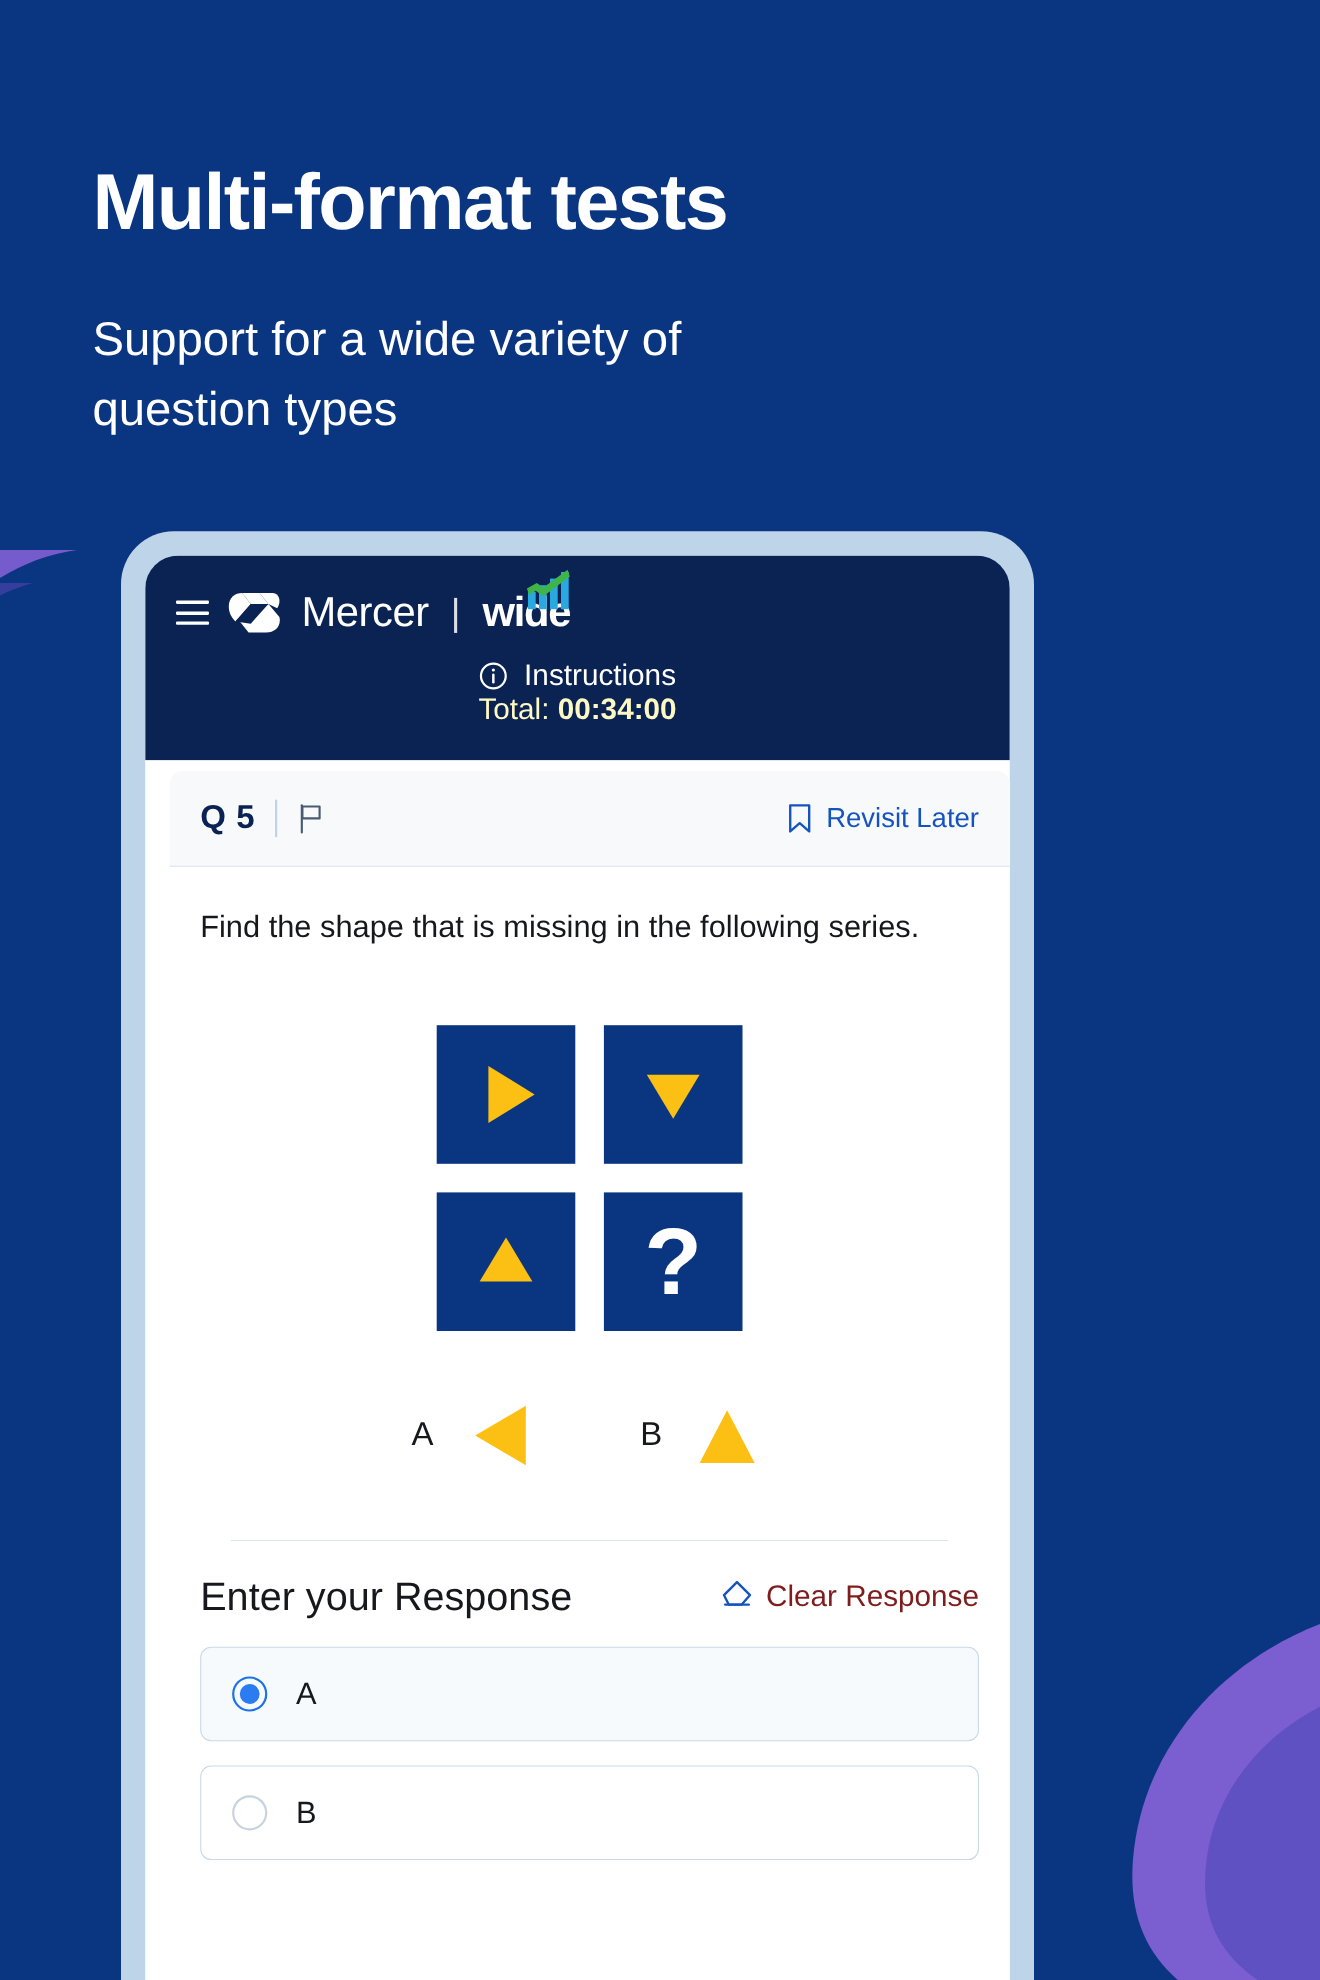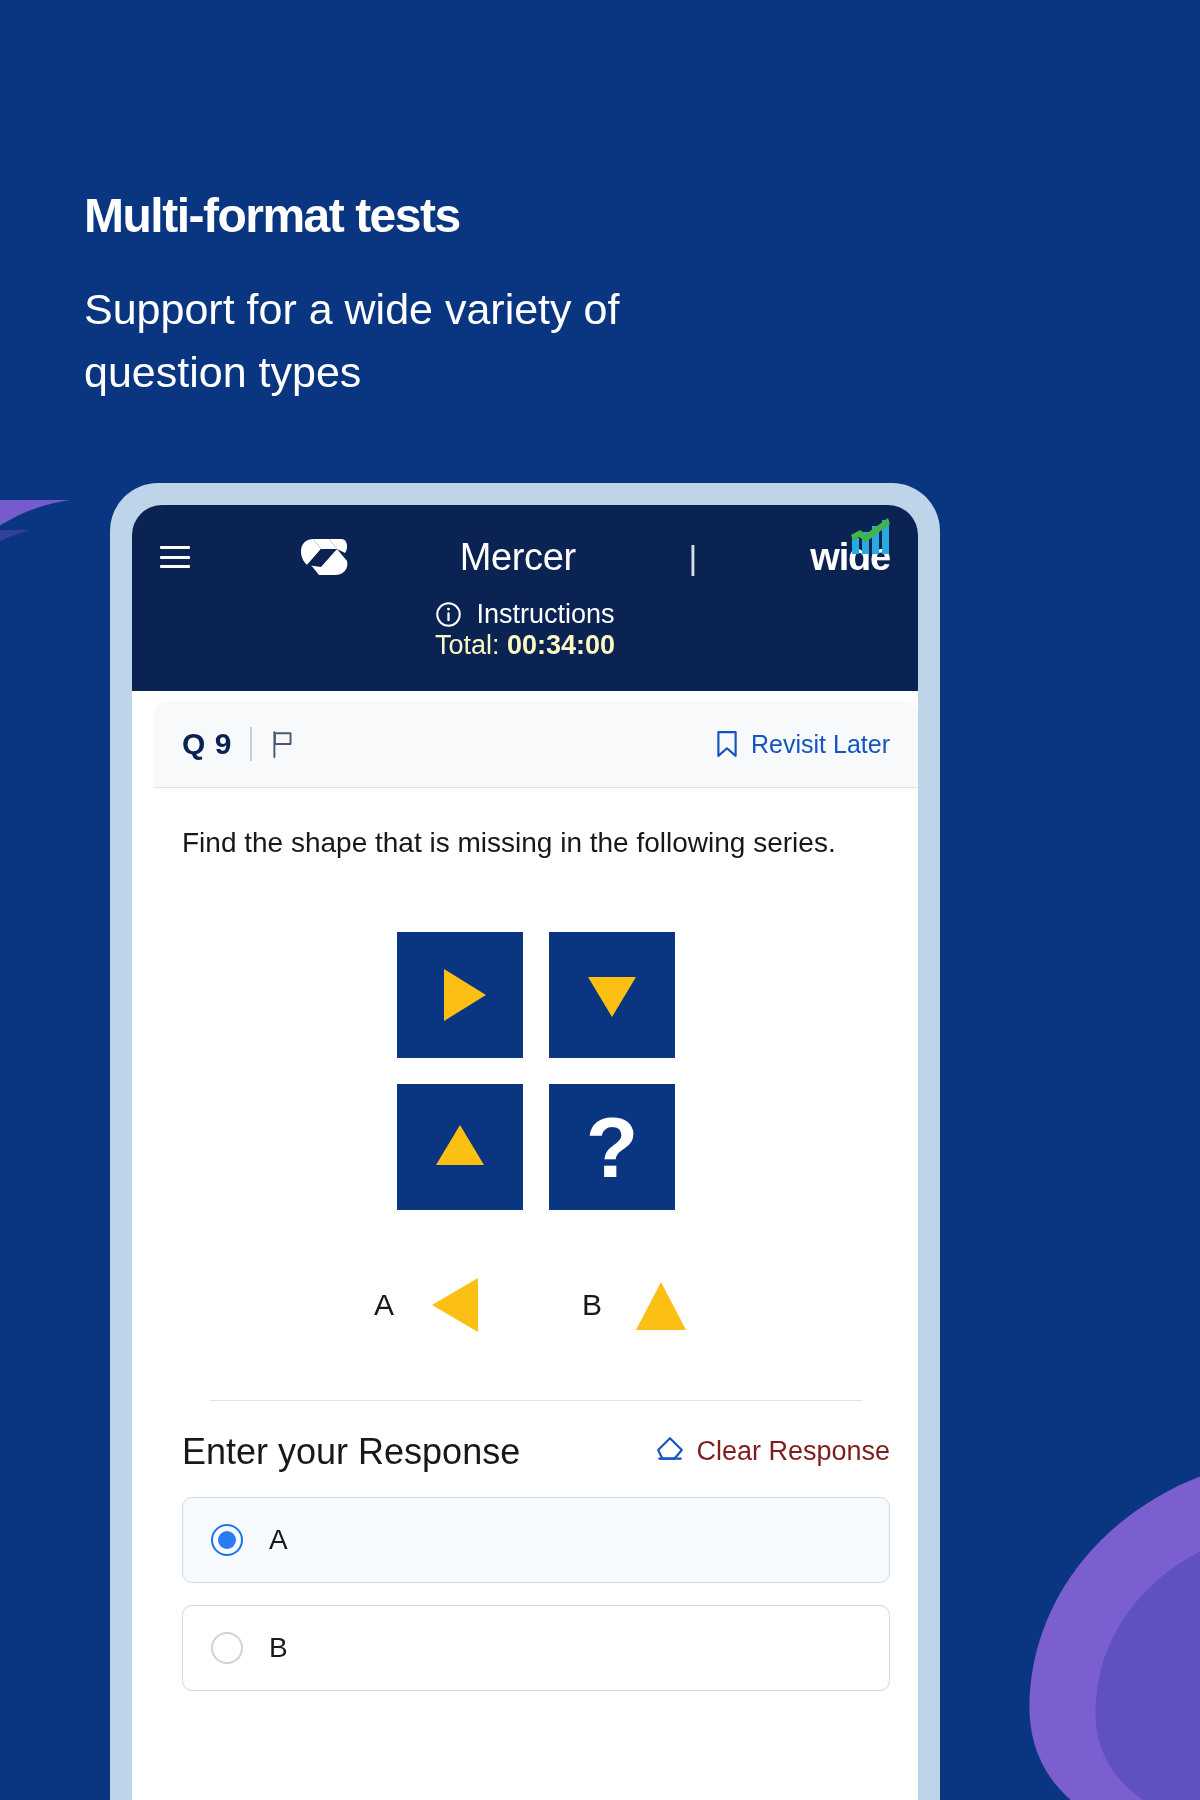--- a/index.html
+++ b/index.html
@@ -27,25 +27,24 @@
     right: -60px; bottom: -80px;
     width: 420px; height: 480px;
     pointer-events: none;
   }
 
   
   .headline {
     position: absolute;
     left: 84px; top: 148px;
     color: #ffffff;
-    font-size: 48px;
+    font-size: 72px;
     font-weight: 700;
     letter-spacing: -1.5px;
     line-height: 1.0;
-    margin-top: 44px;
   }
   .subhead {
     position: absolute;
     left: 84px; top: 278px;
     color: #ffffff;
     font-size: 43px;
     font-weight: 400;
     line-height: 1.46;
     width: 700px;
   }
@@ -72,21 +71,20 @@
   .app-header {
     background: #0a2353;
     padding: 0;
     position: relative;
   }
   .brand-row {
     display: flex;
     align-items: center;
     gap: 16px;
     padding: 32px 28px 16px 28px;
-    justify-content: space-between;
   }
   .hamburger {
     width: 30px; height: 22px;
     display: flex; flex-direction: column; justify-content: space-between;
     flex: 0 0 auto;
     cursor: pointer;
   }
   .hamburger span {
     display: block; height: 3px; width: 100%;
     background: #ffffff; border-radius: 1px;
@@ -346,21 +344,21 @@
             <span>Total:</span>
             <b>00:34:00</b>
           </div>
         </div>
       </div>
 
       <div class="card">
 
         <div class="q-head">
           <div class="q-head-left">
-            <span class="q-num">Q 9</span>
+            <span class="q-num">Q 5</span>
             <span class="vbar"></span>
             <svg class="flag-icon" viewBox="0 0 24 26">
               <path d="M4,2 L4,25" stroke="#4a5a70" stroke-width="1.8" fill="none" stroke-linecap="round"></path>
               <path d="M4.5,3 L19,3 L19,13 L4.5,13 Z" fill="none" stroke="#4a5a70" stroke-width="1.8" stroke-linejoin="round"></path>
             </svg>
           </div>
           <div class="revisit">
             <svg class="bookmark-icon" viewBox="0 0 22 26">
               <path d="M3,2 L19,2 L19,24 L11,17 L3,24 Z" fill="none" stroke="#1554bf" stroke-width="2" stroke-linejoin="round"></path>
             </svg>

